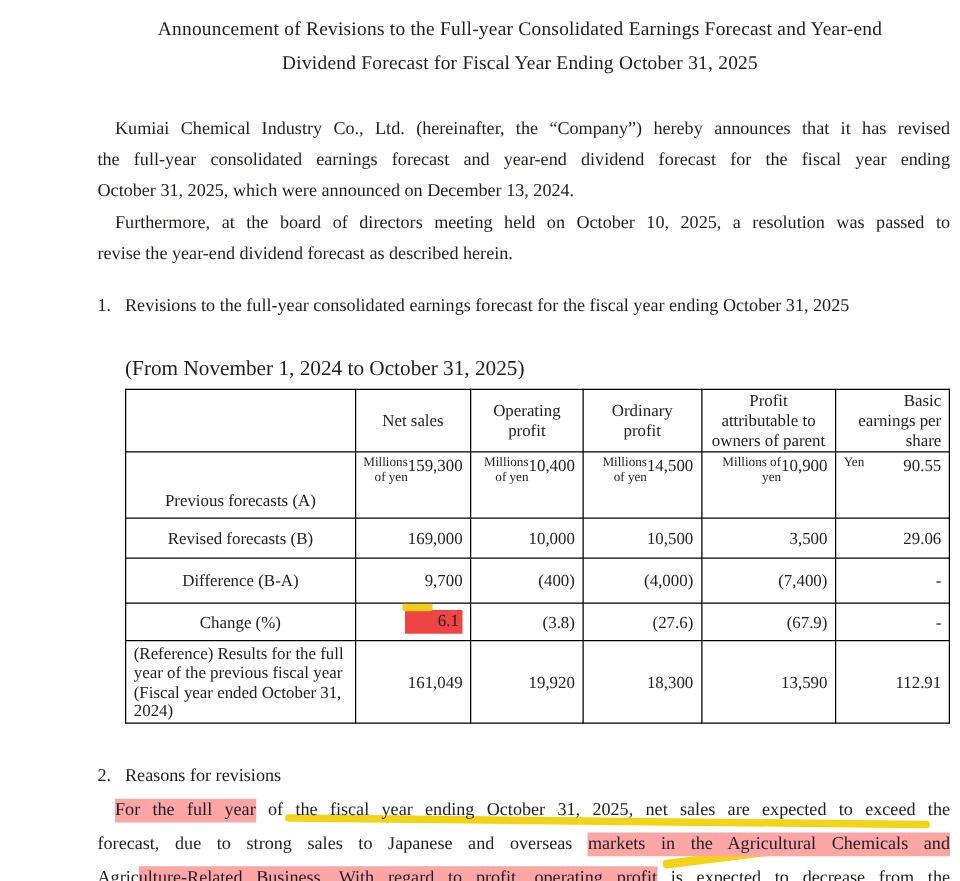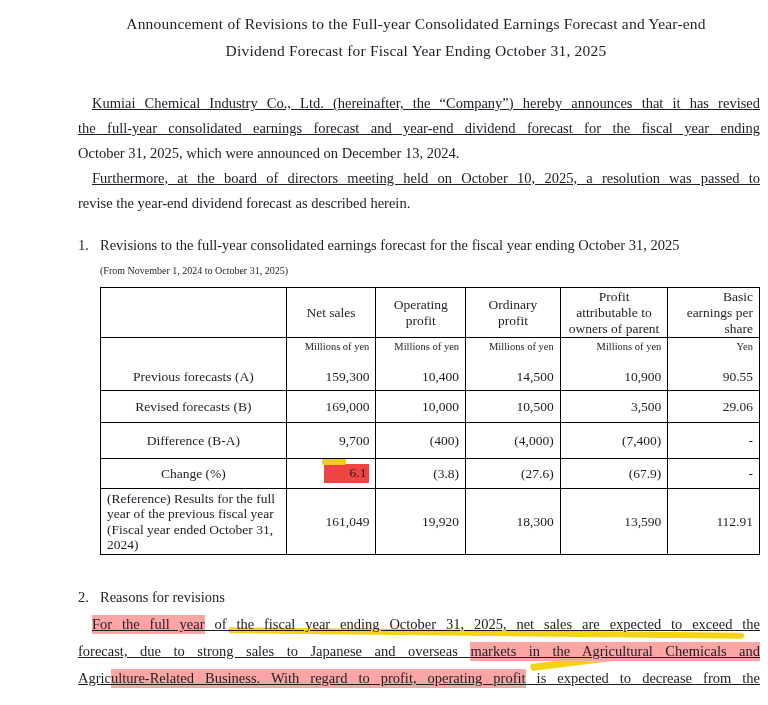--- a/index.html
+++ b/index.html
@@ -9,37 +9,37 @@
     background:#ffffff;
     font-family:"Liberation Serif","DejaVu Serif",serif;
     color:#1d1d26;
     overflow:hidden;
     padding-left:32px;
   }
   .title{ text-align:center; font-size:15.5px; line-height:27px; padding-top:10px; letter-spacing:.2px;}
   .content{ margin:0 40px 0 46px; }
   .para{ font-size:14.5px; line-height:25px; margin:0; }
   .intro{ margin-top:27px; }
-  .jline{ text-align:justify; text-align-last:justify;text-decoration:underline; }
+  .jline{ text-align:justify; text-align-last:justify; }
   .lline{ text-align:left; text-align-last:left; }
   .indent{ text-indent:14px; }
   .section-head{ display:flex; font-size:14.5px; line-height:25px; }
   .section-head .num{ width:22px; flex:0 0 22px; }
   .sec1{ margin-top:17px; }
   .sec2{ margin-top:30px; }
-  .subline{ margin-left:22px; font-size:10px; line-height:25px; }
+  .subline{ margin-left:22px; font-size:17px; line-height:25px;margin-top:24px; }
 
   table.fx{ border-collapse:collapse; table-layout:fixed; margin:4px 0 0 22px; }
   table.fx td{ border:1px solid #000; font-size:13.5px; padding:0 6px; overflow:hidden; }
   td.hcell{ text-align:center; line-height:16px; vertical-align:middle; }
   td.hcell.hleft{ text-align:right;margin-top:23px; }
   td.vcell{ text-align:right; vertical-align:middle; }
   td.lab{ text-align:center; vertical-align:middle; font-size:13.5px; line-height:16px; }
   tr.r-first td{ vertical-align:bottom; padding-bottom:5px; }
-  .unitrow{ display:flex; flex-direction:column; justify-content:space-between; height:44px; padding-top:3px; }
+  .unitrow{ display:flex; justify-content:space-between; height:44px; padding-top:3px; }
   .unit{ font-size:10.5px; text-align:right; line-height:12px; }
   .val{ text-align:right; }
   td.reflab{ font-size:13px; line-height:15.5px; padding:3px 4px 3px 6px; vertical-align:middle; }
 
   .hl{ background:#fca5a5; padding:1px 0 2px 0; }
   .cellmark{ position:relative; background:#ef4444; padding:1px 3px 2px 26px; display:inline-block; }
   .cellmark::before{
     content:""; position:absolute; left:-2px; top:-8px; width:24px; height:9px;
     background:#f0ce18; border-radius:2px;
   }

